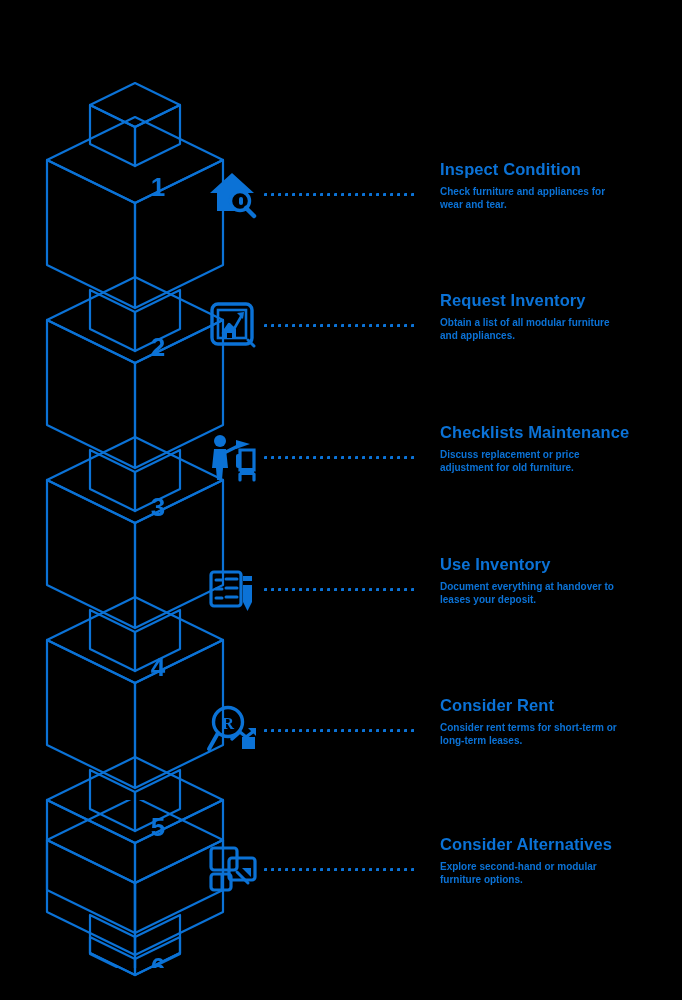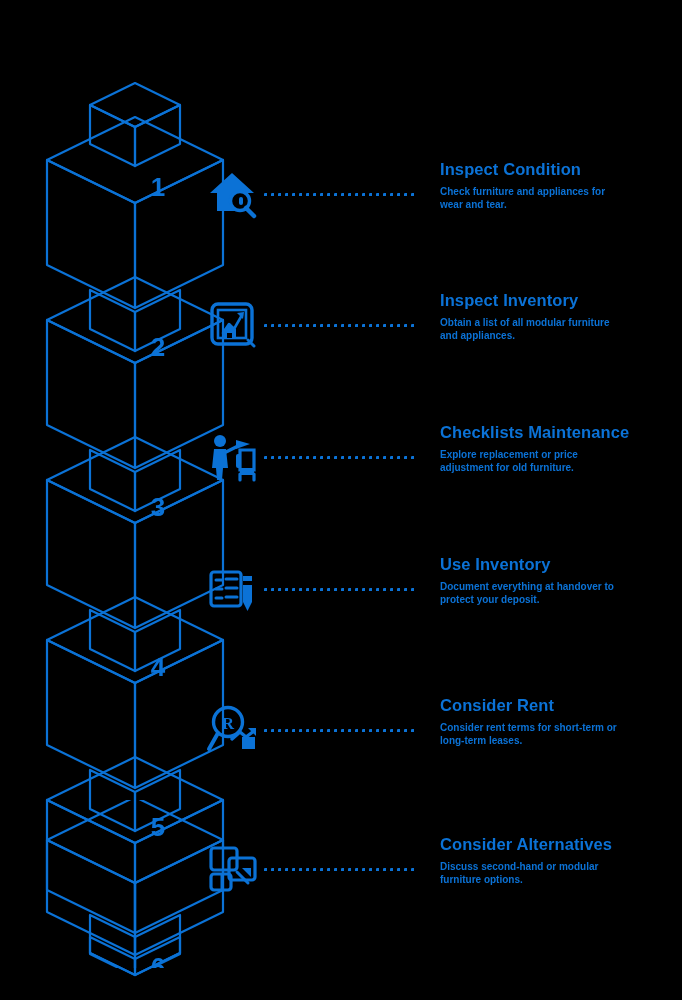--- a/index.html
+++ b/index.html
@@ -216,59 +216,59 @@
           <rect x="12" y="12" width="28" height="28" fill="none" stroke="#0b72d6" stroke-width="2.6"></rect>
           <path d="M17 35 L23 26 L28 31 L36 17" fill="none" stroke="#0b72d6" stroke-width="2.6" stroke-linecap="round" stroke-linejoin="round"></path>
           <path d="M31 15 L38 14 L37 21 Z" fill="#0b72d6"></path>
           <path d="M18 40 L18 31 L24 26 L30 31 L30 40 Z" fill="#0b72d6"></path>
           <rect x="21" y="35" width="5" height="5" fill="#000000"></rect>
           <path d="M42 42 L48 48" stroke="#0b72d6" stroke-width="3" stroke-linecap="round"></path>
         </svg>
       </div>
       <div class="dots"></div>
       <div class="text-col">
-        <p class="step-title">Inspect Inventory</p>
+        <p class="step-title">Request Inventory</p>
         <p class="step-desc">Obtain a list of all modular furniture and appliances.</p>
       </div>
     </div>
 
     <div class="row" style="top:398px">
       <div class="icon-wrap">
         <svg viewBox="0 0 54 54">
           <circle cx="14" cy="11" r="6" fill="#0b72d6"></circle>
           <path d="M8 19 L20 19 L22 38 L17 38 L16 50 L11 50 L10 38 L6 38 Z" fill="#0b72d6"></path>
           <path d="M20 22 L32 16" stroke="#0b72d6" stroke-width="3.4" stroke-linecap="round"></path>
           <path d="M30 10 L44 14 L30 19 Z" fill="#0b72d6"></path>
           <path d="M34 20 L34 40 L48 40 L48 20 Z" fill="none" stroke="#0b72d6" stroke-width="3.2"></path>
           <path d="M34 44 L34 50 M48 44 L48 50" stroke="#0b72d6" stroke-width="3.2" stroke-linecap="round"></path>
           <rect x="34" y="38" width="14" height="7" fill="#0b72d6"></rect>
           <rect x="30" y="24" width="5" height="14" rx="2" fill="#0b72d6"></rect>
         </svg>
       </div>
       <div class="dots"></div>
       <div class="text-col">
         <p class="step-title">Checklists Maintenance</p>
-        <p class="step-desc">Explore replacement or price adjustment for old furniture.</p>
+        <p class="step-desc">Discuss replacement or price adjustment for old furniture.</p>
       </div>
     </div>
 
     <div class="row" style="top:530px">
       <div class="icon-wrap">
         <svg viewBox="0 0 54 54">
           <rect x="5" y="10" width="30" height="34" rx="3" fill="none" stroke="#0b72d6" stroke-width="3.2"></rect>
           <path d="M10 18 L16 18 M10 27 L16 27 M10 36 L16 36" stroke="#0b72d6" stroke-width="3" stroke-linecap="round"></path>
           <path d="M20 17 L31 17 M20 26 L31 26 M20 35 L31 35" stroke="#0b72d6" stroke-width="3" stroke-linecap="round"></path>
           <path d="M37 14 L46 14 L46 40 L41.5 49 L37 40 Z" fill="#0b72d6"></path>
           <rect x="37" y="19" width="9" height="4" fill="#000000"></rect>
         </svg>
       </div>
       <div class="dots"></div>
       <div class="text-col">
         <p class="step-title">Use Inventory</p>
-        <p class="step-desc">Document everything at handover to protect your deposit.</p>
+        <p class="step-desc">Document everything at handover to leases your deposit.</p>
       </div>
     </div>
 
     <div class="row" style="top:671px">
       <div class="icon-wrap">
         <svg viewBox="0 0 54 54">
           <circle cx="22" cy="19" r="14.5" fill="none" stroke="#0b72d6" stroke-width="3.4"></circle>
           <text x="22" y="26" font-family="Liberation Serif, serif" font-size="17" font-weight="bold" fill="#0b72d6" text-anchor="middle">R</text>
           <line x1="12" y1="30" x2="3" y2="46" stroke="#0b72d6" stroke-width="4" stroke-linecap="round"></line>
           <path d="M26 36 L34 29 L40 34 L48 28" fill="none" stroke="#0b72d6" stroke-width="3.4" stroke-linecap="round" stroke-linejoin="round"></path>
@@ -290,18 +290,18 @@
           <rect x="23" y="16" width="26" height="22" rx="3" fill="none" stroke="#0b72d6" stroke-width="3.2"></rect>
           <rect x="5" y="32" width="20" height="16" rx="3" fill="none" stroke="#0b72d6" stroke-width="3.2"></rect>
           <path d="M16 33 L16 48" stroke="#0b72d6" stroke-width="3" stroke-linecap="round"></path>
           <path d="M31 30 L42 41" stroke="#0b72d6" stroke-width="3" stroke-linecap="round"></path>
           <path d="M36 26 L45 26 L45 35 Z" fill="#0b72d6"></path>
         </svg>
       </div>
       <div class="dots"></div>
       <div class="text-col">
         <p class="step-title">Consider Alternatives</p>
-        <p class="step-desc">Discuss second-hand or modular furniture options.</p>
+        <p class="step-desc">Explore second-hand or modular furniture options.</p>
       </div>
     </div>
 
   </div>
 </div>
 
 </body></html>

